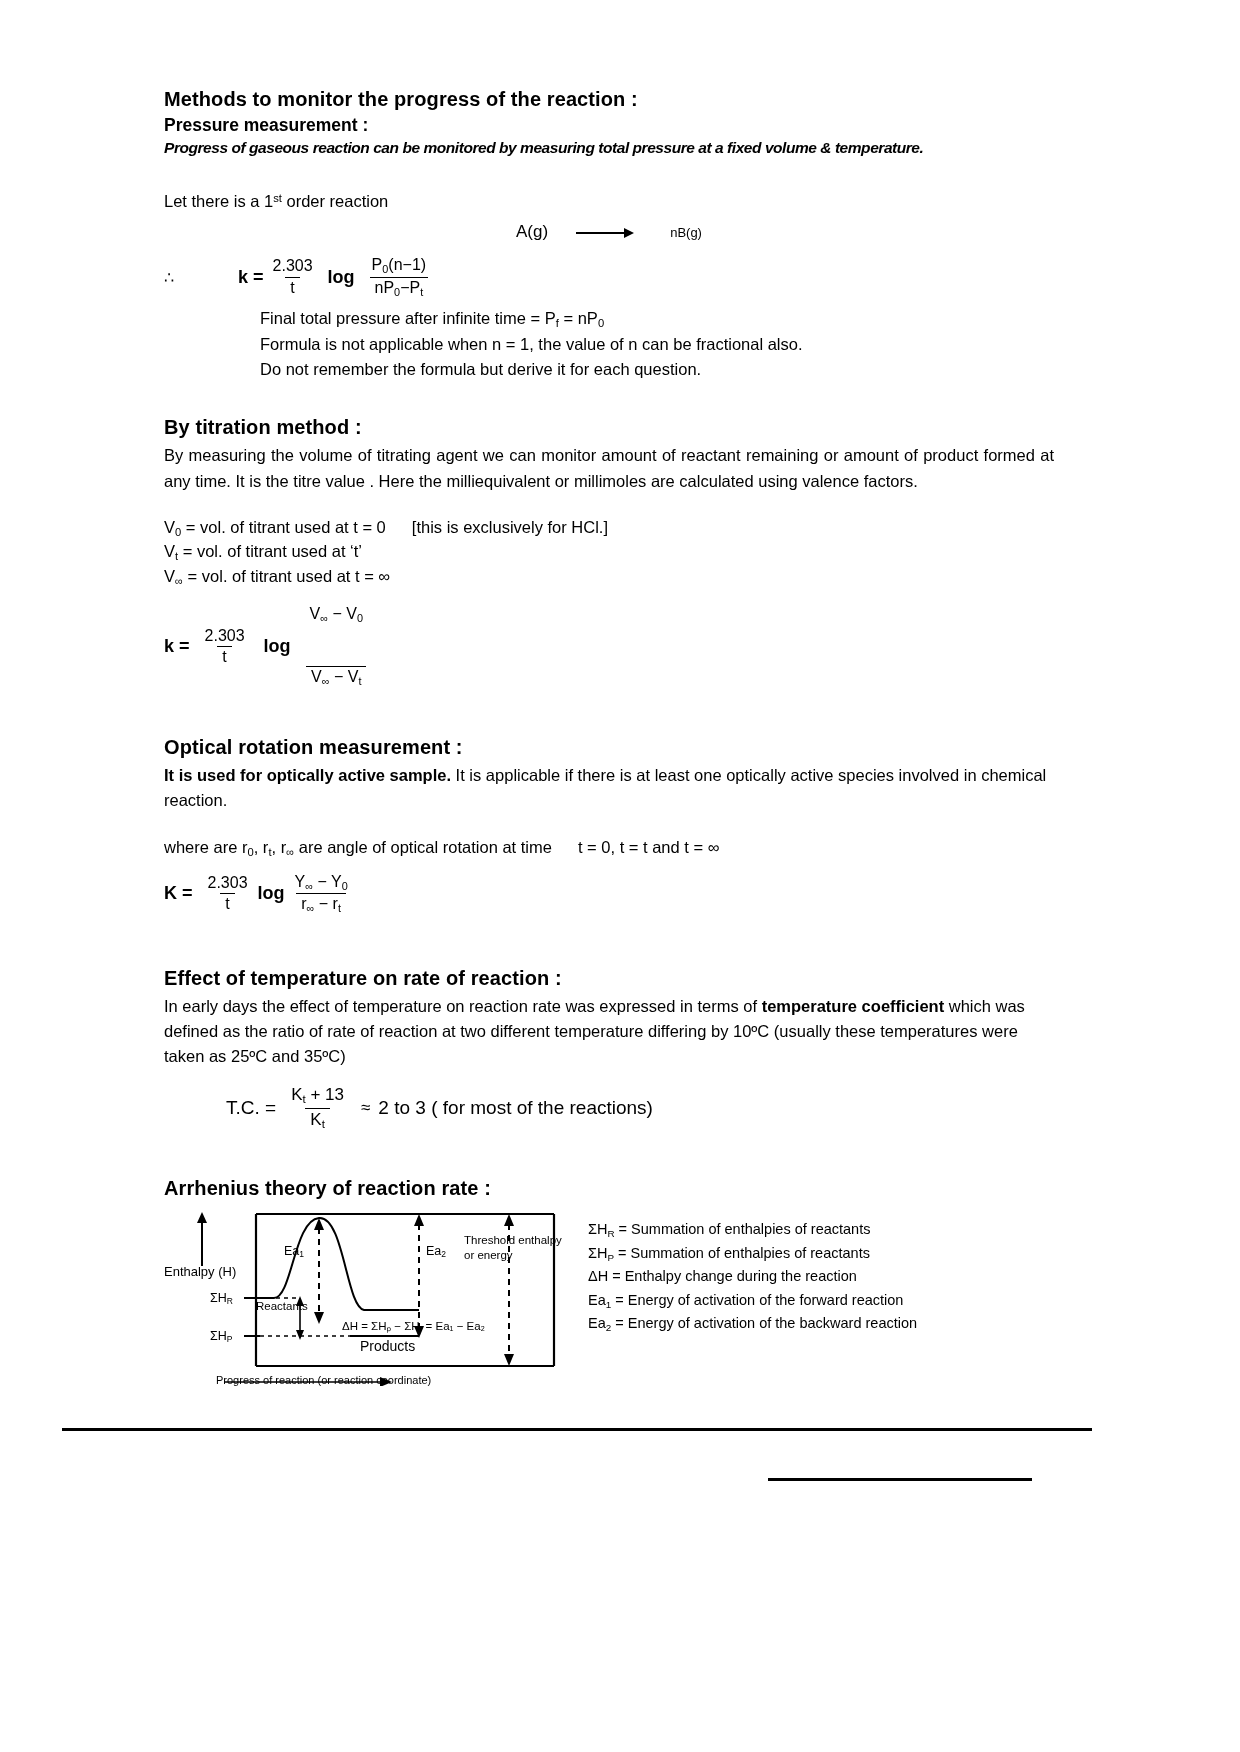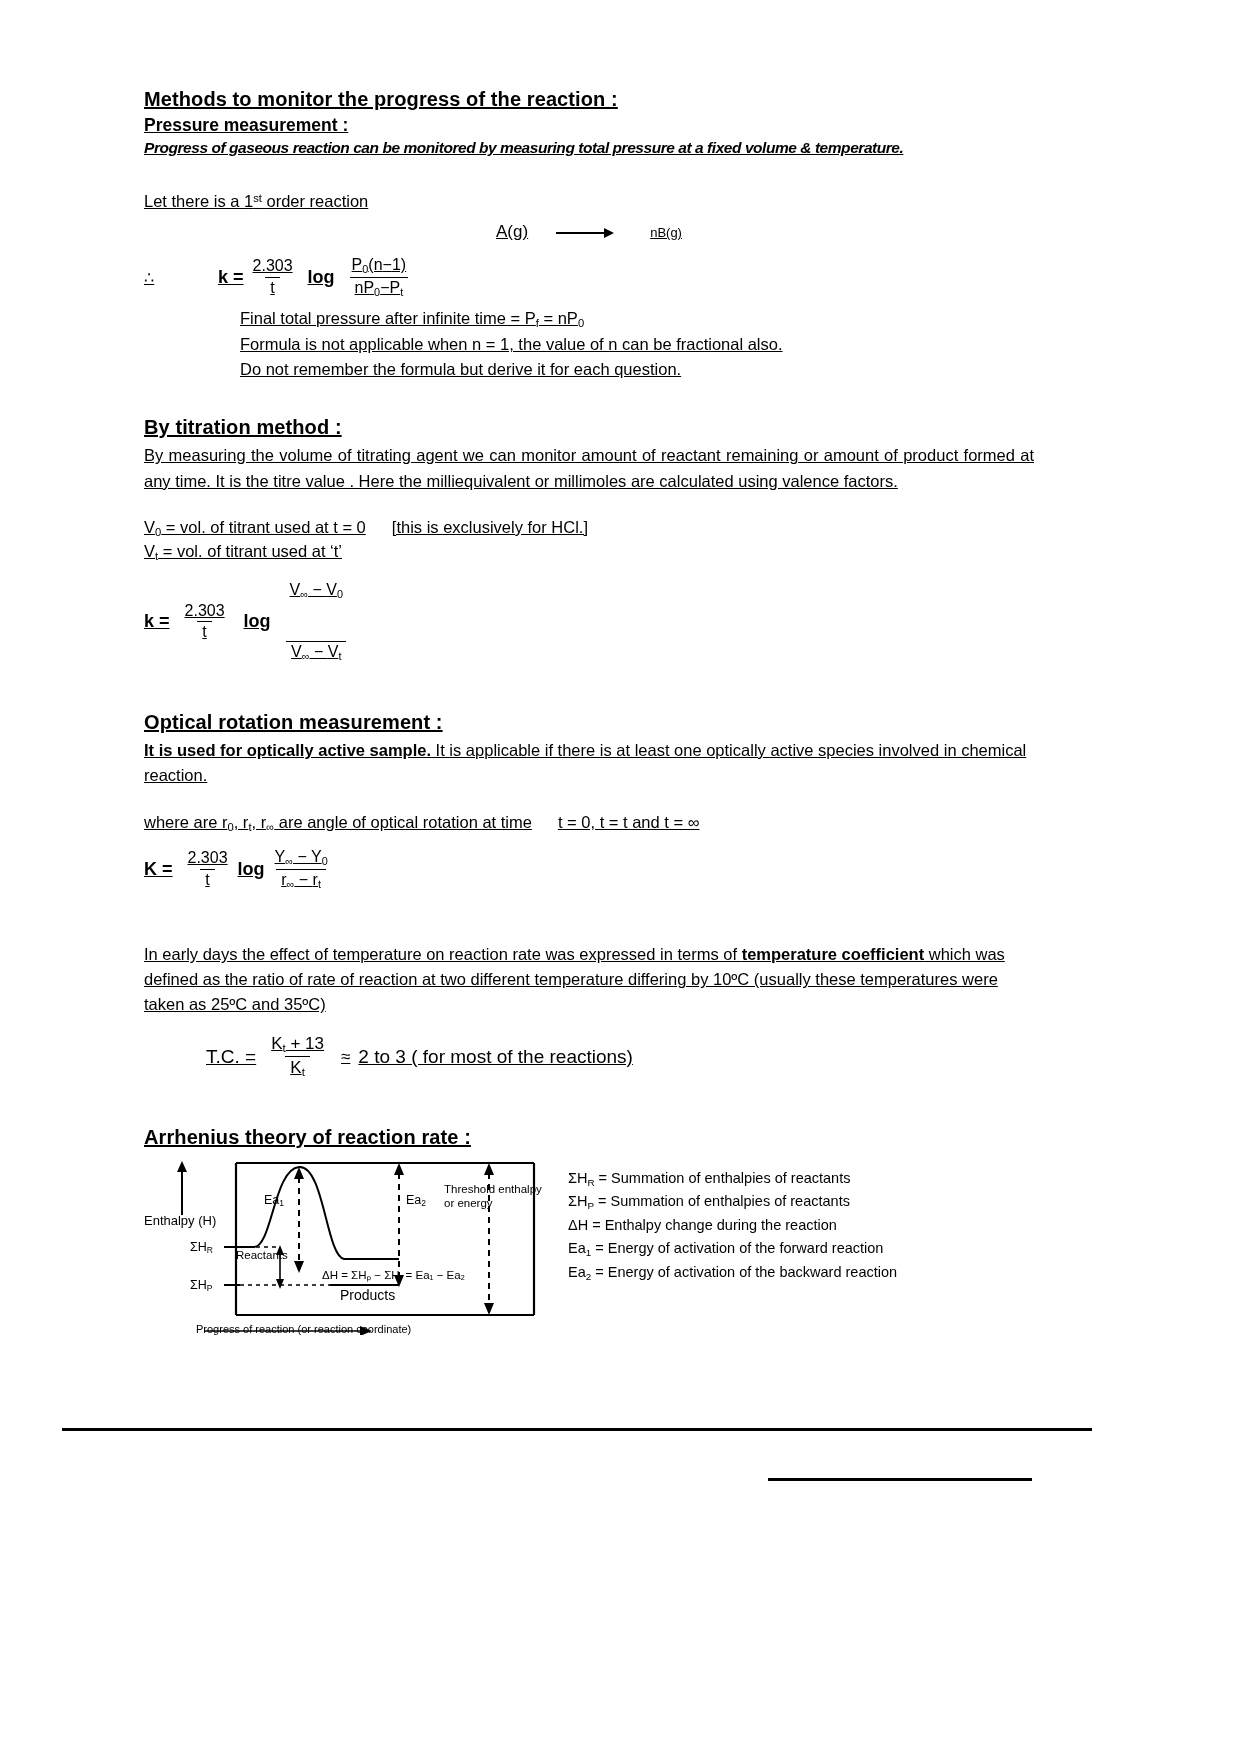--- a/index.html
+++ b/index.html
@@ -4,21 +4,21 @@
 <style>
   html, body { margin:0; padding:0; background:#ffffff; }
   body {
     width:1240px; height:1752px;
     font-family:"Liberation Sans", sans-serif;
     color:#000000;
     position:relative;
     overflow:hidden;
   }
   .page { position:absolute; left:0; top:0; width:1240px; height:1752px; }
-  .content { position:absolute; left:144px; top:88px; width:890px;text-decoration:underline; }
+  .content { position:absolute; left:164px; top:88px; width:890px; }
 
   h1.sec {
     font-size:20px; font-weight:bold; margin:0 0 4px 0; letter-spacing:0.1px;
   }
   h2.sub { font-size:17.5px; font-weight:bold; margin:0 0 3px 0; }
   p.body { font-size:16.5px; line-height:1.52; margin:0; text-align:left; }
   p.bi { font-size:15.5px; font-weight:bold; font-style:italic; margin:0 0 20px 0;
          letter-spacing:-0.45px; }
   .gap-s { height:12px; }
   .gap-m { height:22px; }
@@ -102,20 +102,23 @@
   <p class="body" style="text-align:justify;">By measuring the volume of titrating agent we can monitor amount of reactant remaining or amount of product formed at any time. It is the titre value . Here the milliequivalent or millimoles are calculated using valence factors.</p>
 
   <div class="gap-m"></div>
 
   <p class="body" style="line-height:1.38;">
     <span>V</span><sub>0</sub><span> = vol. of titrant used at t = 0</span><span style="display:inline-block;width:26px"></span><span>[this is exclusively for HCl.]</span>
   </p>
   <p class="body" style="line-height:1.38;">
     <span>V</span><sub>t</sub><span> = vol. of titrant used at ‘t’</span>
   </p>
+  <p class="body" style="line-height:1.38;">
+    <span>V</span><sub>∞</sub><span> = vol. of titrant used at t = ∞</span>
+  </p>
 
   <div style="height:16px"></div>
 
   <div class="eqrow" style="font-size:18px;">
     <b>k =</b>
     <span class="frac" style="font-size:16px; margin-left:10px;">
       <span class="num">2.303</span>
       <span class="den">t</span>
     </span>
     <b style="margin:0 10px 0 10px;">log</b>
@@ -150,20 +153,21 @@
     <b style="margin:0 1px;">log</b>
     <span class="frac" style="font-size:16px;">
       <span class="num"><span>Y</span><sub>∞</sub><span> − </span><span>Y</span><sub>0</sub></span>
       <span class="den"><span>r</span><sub>∞</sub><span> − </span><span>r</span><sub>t</sub></span>
     </span>
   </div>
 
   <div class="gap-l"></div>
   <div style="height:18px"></div>
 
+  <h1 class="sec">Effect of temperature on rate of reaction :</h1>
   <p class="body">
     <span>In early days the effect of temperature on reaction rate was expressed in terms of </span><b>temperature coefficient</b><span> which was defined as the ratio of rate of reaction at two different temperature differing by 10ºC (usually these temperatures were taken as 25ºC and 35ºC)</span>
   </p>
 
   <div style="height:16px"></div>
 
   <div class="eqrow" style="font-size:19px; margin-left:62px;">
     <span>T.C. =</span>
     <span class="frac" style="font-size:17px; margin-left:10px;">
       <span class="num"><span>K</span><sub>t</sub><span> + 13</span></span>

